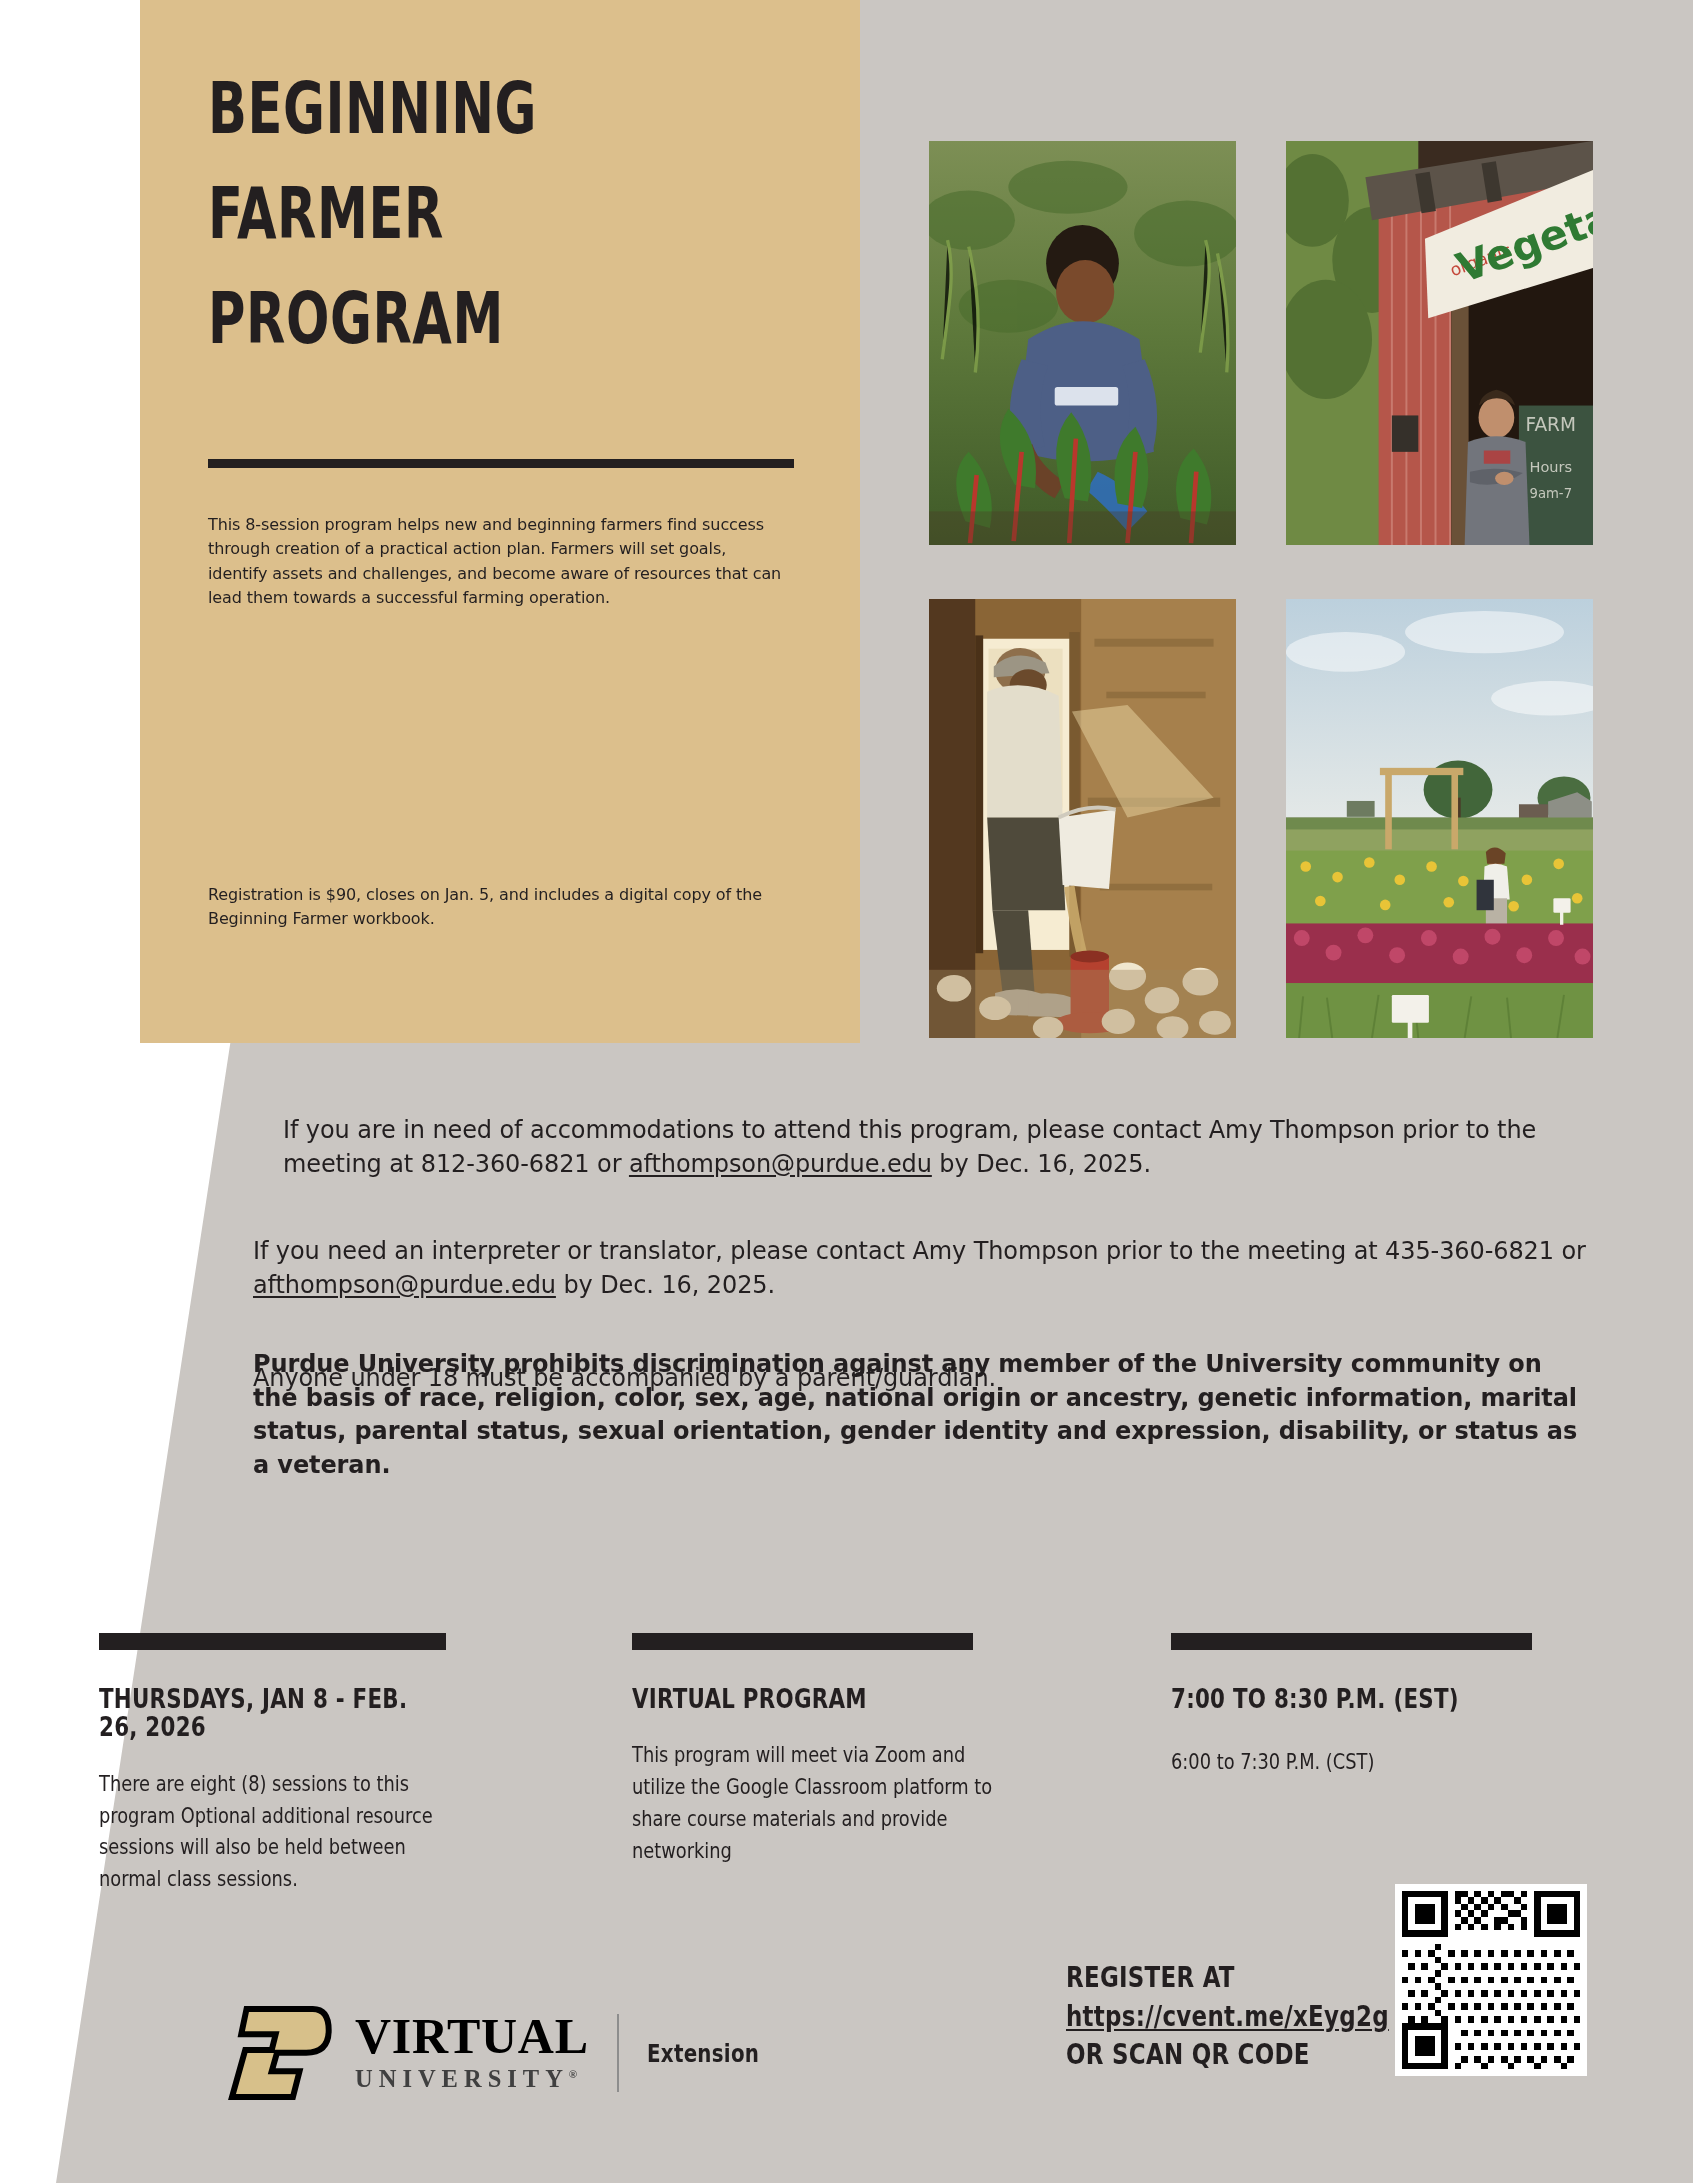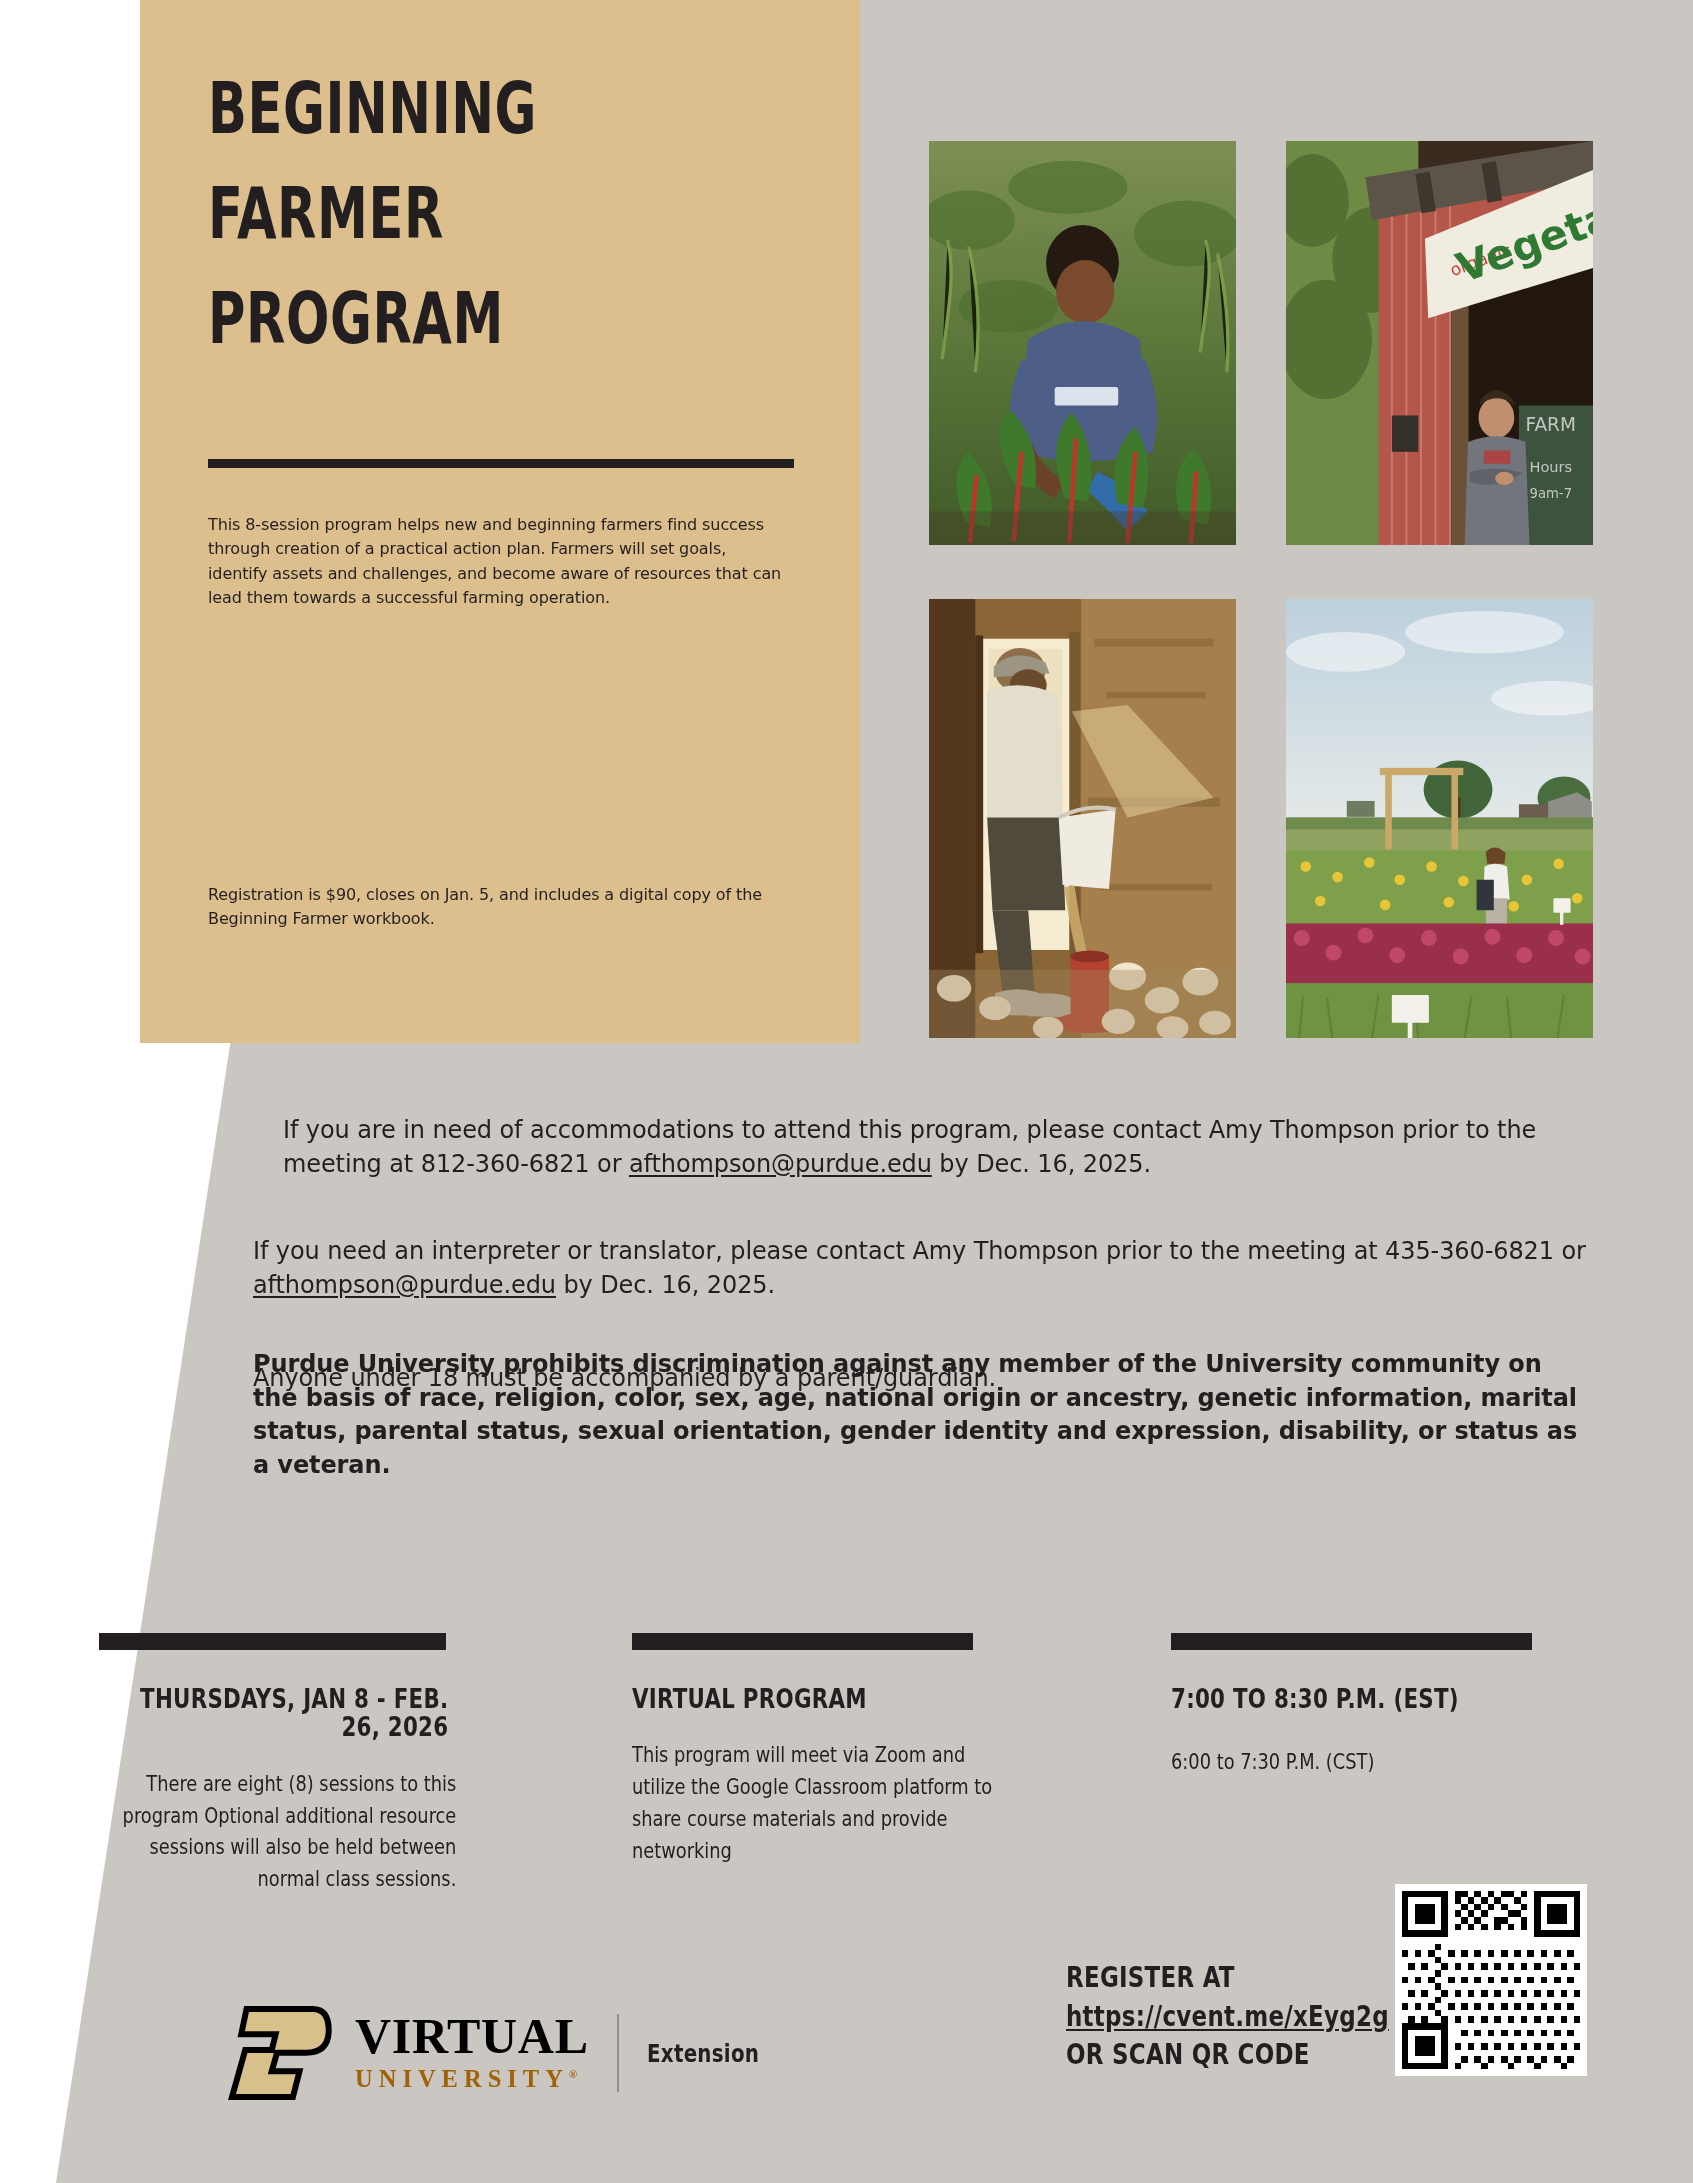--- a/index.html
+++ b/index.html
@@ -76,21 +76,21 @@
     letter-spacing:-0.1px;
   }
   #legal-1 { top:1090px;margin-left:30px; }
   #legal-2 { top:1211px; }
   #legal-3 { top:1330px;margin-top:32px; }
   #legal-4 { top:1324px;font-weight:bold; }
   .legal u { text-decoration:underline; text-underline-offset:2.6px; }
 
   
   .col { position:absolute; z-index:3; }
-  #col-1 { left:99px; top:1633px; width:397px;text-align:right; }
+  #col-1 { left:99px; top:1633px; width:397px; }
   #col-2 { left:632px; top:1633px; width:410px; }
   #col-3 { left:1171px; top:1633px; width:423px; }
 
   .col-rule { height:16.5px; background:#231f20; }
   #col-1 .col-rule { width:347px; }
   #col-2 .col-rule { width:341px; }
   #col-3 .col-rule { width:361px; }
 
   .col-head {
     margin-top:35px;
@@ -141,21 +141,21 @@
   #logo-word { margin-left:21px; }
   #purdue-word {
     color:#000000;
     font-family:"Liberation Serif","DejaVu Serif", serif;
     font-weight:700;
     font-size:50px;
     line-height:0.95;
     letter-spacing:0.7px;
   }
   #university-word {
-    color:#a16207;
+    color:#404040;
     font-family:"Liberation Serif","DejaVu Serif", serif;
     font-weight:700;
     font-size:24.5px;
     letter-spacing:6px;
     margin-top:5.3px;
   }
   #university-word sup { font-size:11.2px; letter-spacing:0; }
   #logo-divider { width:2px; height:78px; background:#8d8d8d; margin-left:28px; }
   #extension-word {
     margin-left:28px;

